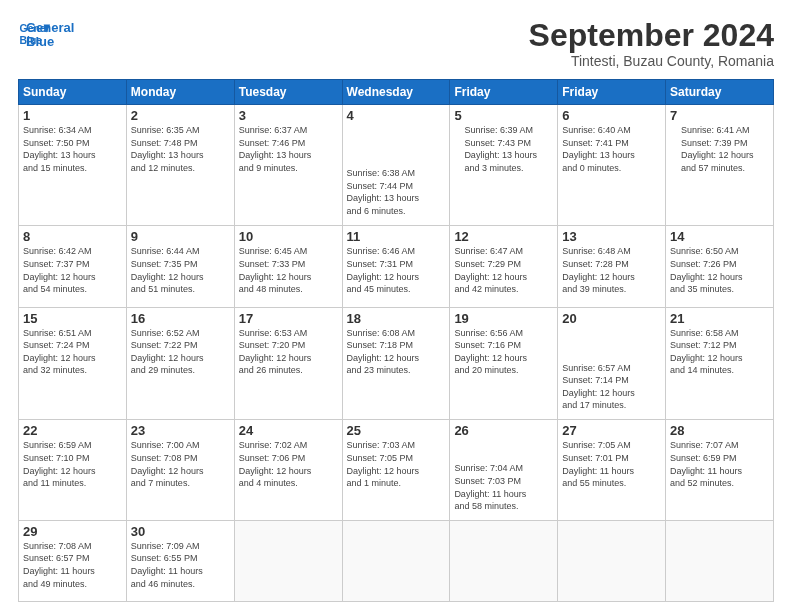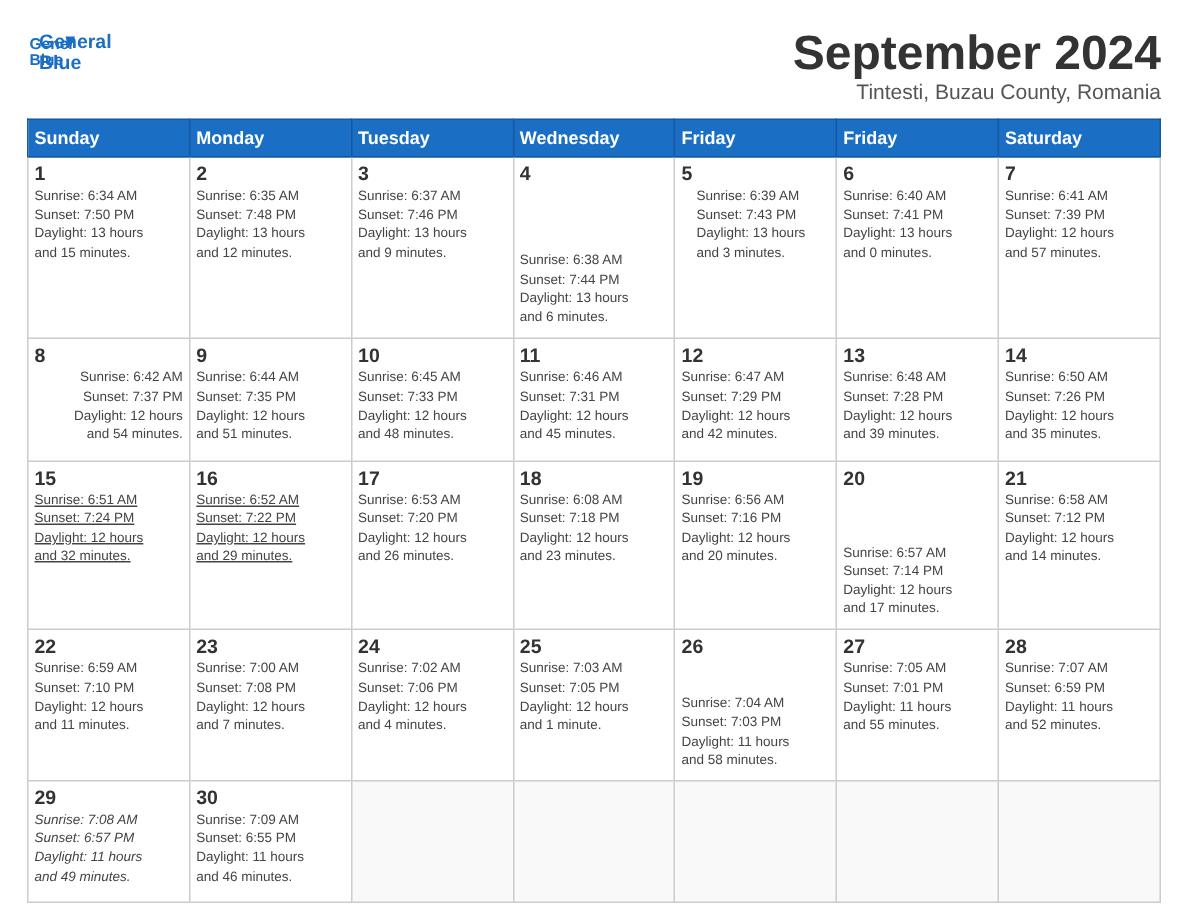--- a/index.html
+++ b/index.html
@@ -158,30 +158,30 @@
           </td>
           <td>
             <span class="day-num">6</span>
             <div class="day-info" style="white-space: pre-line;">Sunrise: 6:40 AM
 Sunset: 7:41 PM
 Daylight: 13 hours
 and 0 minutes.</div>
           </td>
           <td>
             <span class="day-num">7</span>
-            <div class="day-info" style="white-space: pre-line;">Sunrise: 6:41 AM
+            <div class="day-info" style="white-space: pre-line; margin-left: 11px;">Sunrise: 6:41 AM
 Sunset: 7:39 PM
 Daylight: 12 hours
 and 57 minutes.</div>
           </td>
         </tr>
         <tr>
           <td>
             <span class="day-num">8</span>
-            <div class="day-info" style="white-space: pre-line; text-align: right;">Sunrise: 6:42 AM
+            <div class="day-info" style="white-space: pre-line;">Sunrise: 6:42 AM
 Sunset: 7:37 PM
 Daylight: 12 hours
 and 54 minutes.</div>
           </td>
           <td>
             <span class="day-num">9</span>
             <div class="day-info" style="white-space: pre-line;">Sunrise: 6:44 AM
 Sunset: 7:35 PM
 Daylight: 12 hours
 and 51 minutes.</div>
@@ -218,28 +218,28 @@
             <span class="day-num">14</span>
             <div class="day-info" style="white-space: pre-line;">Sunrise: 6:50 AM
 Sunset: 7:26 PM
 Daylight: 12 hours
 and 35 minutes.</div>
           </td>
         </tr>
         <tr>
           <td>
             <span class="day-num">15</span>
-            <div class="day-info" style="white-space: pre-line; text-decoration: underline;">Sunrise: 6:51 AM
+            <div class="day-info" style="white-space: pre-line;">Sunrise: 6:51 AM
 Sunset: 7:24 PM
 Daylight: 12 hours
 and 32 minutes.</div>
           </td>
           <td>
             <span class="day-num">16</span>
-            <div class="day-info" style="white-space: pre-line; text-decoration: underline;">Sunrise: 6:52 AM
+            <div class="day-info" style="white-space: pre-line;">Sunrise: 6:52 AM
 Sunset: 7:22 PM
 Daylight: 12 hours
 and 29 minutes.</div>
           </td>
           <td>
             <span class="day-num">17</span>
             <div class="day-info" style="white-space: pre-line;">Sunrise: 6:53 AM
 Sunset: 7:20 PM
 Daylight: 12 hours
 and 26 minutes.</div>
@@ -320,21 +320,21 @@
             <span class="day-num">28</span>
             <div class="day-info" style="white-space: pre-line;">Sunrise: 7:07 AM
 Sunset: 6:59 PM
 Daylight: 11 hours
 and 52 minutes.</div>
           </td>
         </tr>
         <tr>
           <td>
             <span class="day-num">29</span>
-            <div class="day-info" style="white-space: pre-line; font-style: italic;">Sunrise: 7:08 AM
+            <div class="day-info" style="white-space: pre-line;">Sunrise: 7:08 AM
 Sunset: 6:57 PM
 Daylight: 11 hours
 and 49 minutes.</div>
           </td>
           <td>
             <span class="day-num">30</span>
             <div class="day-info" style="white-space: pre-line;">Sunrise: 7:09 AM
 Sunset: 6:55 PM
 Daylight: 11 hours
 and 46 minutes.</div>

